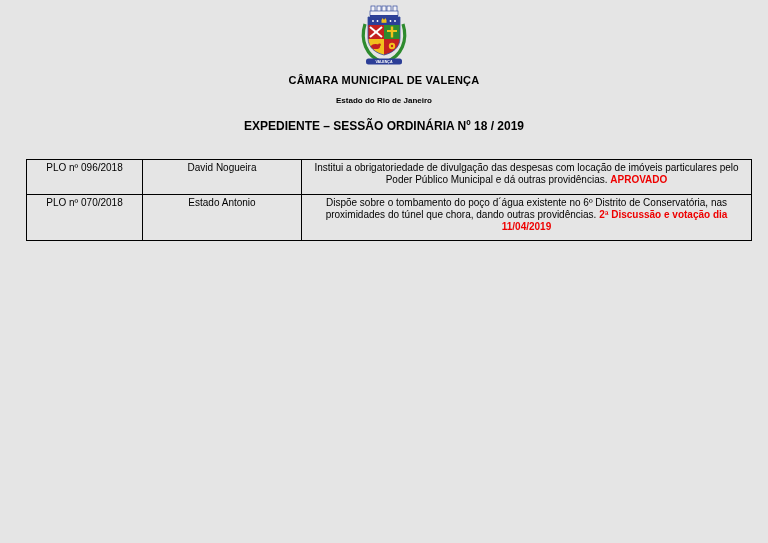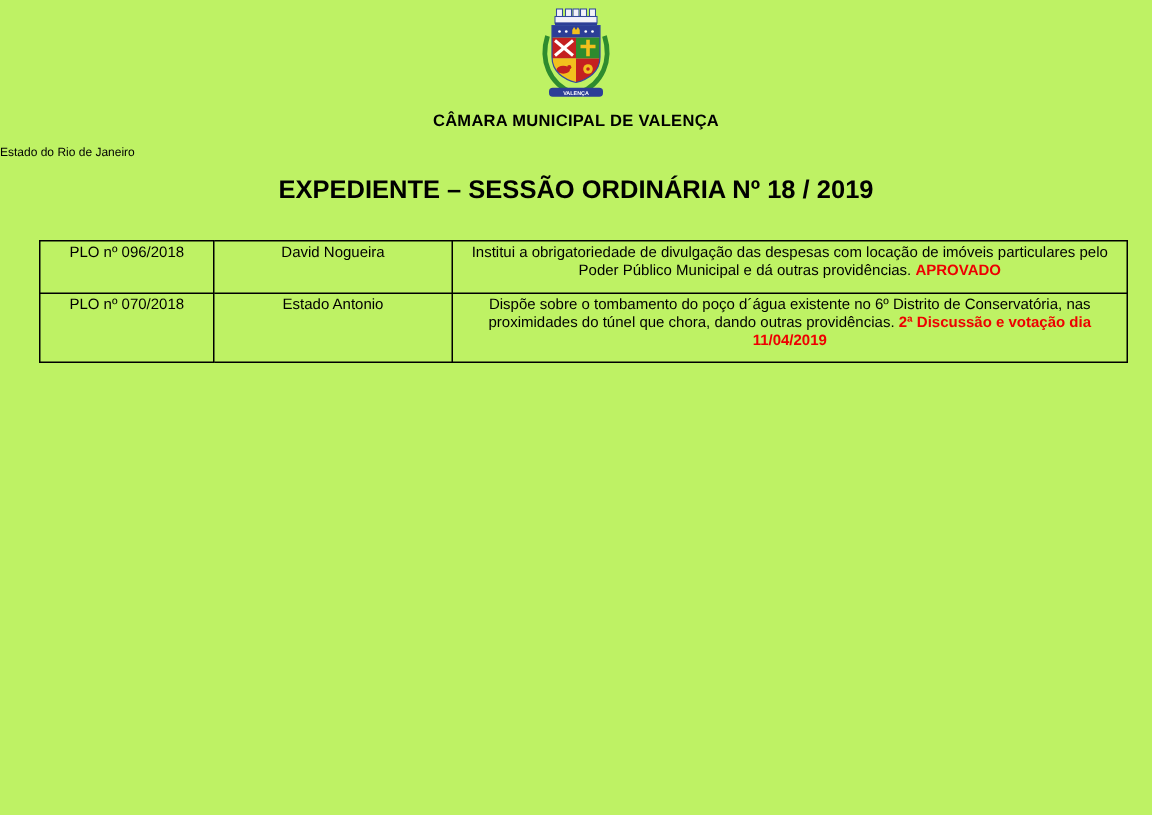--- a/index.html
+++ b/index.html
@@ -2,46 +2,47 @@
 <html><head>
 <meta charset="utf-8">
 <style>
   * { margin: 0; padding: 0; box-sizing: border-box; }
   html, body { background: #ffffff; }
   body { font-family: "Liberation Sans", sans-serif; color: #000000; }
   .page {
     position: relative;
     width: 768px;
     height: 543px;
-    background: #bef264;
+    background: #e5e5e5;
     overflow: hidden;
   }
   .crest-wrap {
     width: 52px;
     margin: 4px auto 0 auto;
     text-align: center;
   }
   .org-name {
     margin-top: 2px;
     text-align: center;
     font-size: 11px;
     font-weight: bold;
     line-height: 13px;
     letter-spacing: 0.2px;
   }
   .org-subtitle {
     margin-top: 9px;
+    text-align: center;
     font-size: 8px;
-    font-weight: normal;
+    font-weight: bold;
     line-height: 10px;
   }
   .doc-title {
     margin-top: 10px;
     text-align: center;
-    font-size: 17px;
+    font-size: 12px;
     font-weight: bold;
     line-height: 20px;
   }
   table.items {
     margin: 23px 0 0 26px;
     width: 705px;
     border-collapse: collapse;
     table-layout: fixed;
   }
   table.items td {

